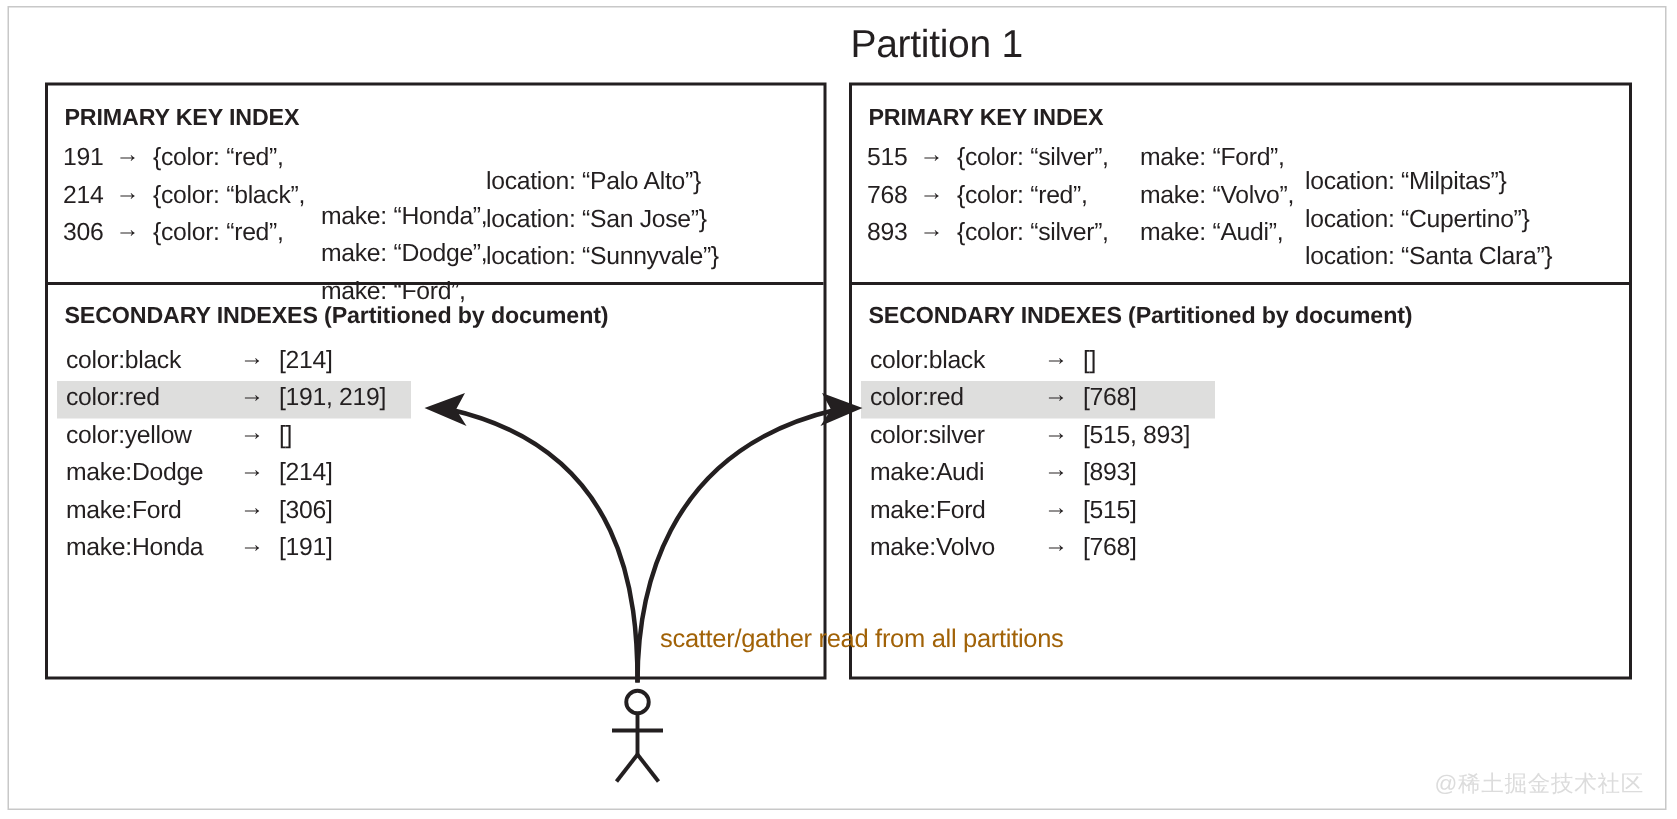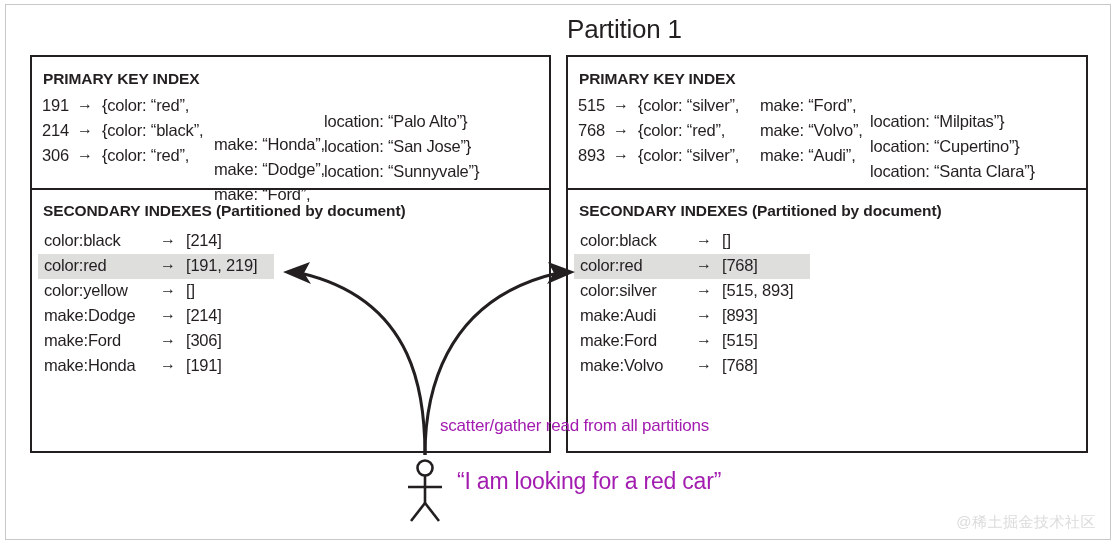--- a/index.html
+++ b/index.html
@@ -117,21 +117,21 @@
     left: 0;
     top: 0;
     width: 1118px;
     height: 546px;
     pointer-events: none;
   }
 
   .caption {
     position: absolute;
     font-size: 17px;
-    color: #a21caf;
+    color: #a16207;
     letter-spacing: -0.2px;
     white-space: nowrap;
   }
   #caption-scatter { left: 440px; top: 416px; }
   #caption-quote {
     left: 457px;
     top: 468px;
     font-size: 23px;
   }
 
@@ -295,17 +295,16 @@
 
     <circle cx="425" cy="468" r="7.5" fill="none" stroke="#231f20" stroke-width="2.6"></circle>
     <line x1="425" y1="476" x2="425" y2="505" stroke="#231f20" stroke-width="2.6"></line>
     <line x1="408" y1="487" x2="442" y2="487" stroke="#231f20" stroke-width="2.6"></line>
     <line x1="425" y1="503" x2="411" y2="521" stroke="#231f20" stroke-width="2.6"></line>
     <line x1="425" y1="503" x2="439" y2="521" stroke="#231f20" stroke-width="2.6"></line>
   </svg>
 
   <div class="caption" id="caption-scatter">scatter/gather read from all partitions</div>
 
-  <div class="caption" id="caption-quote">“I am looking for a red car”</div>
 
   <div class="watermark">@稀土掘金技术社区</div>
 
 </div>
 
 </body></html>

